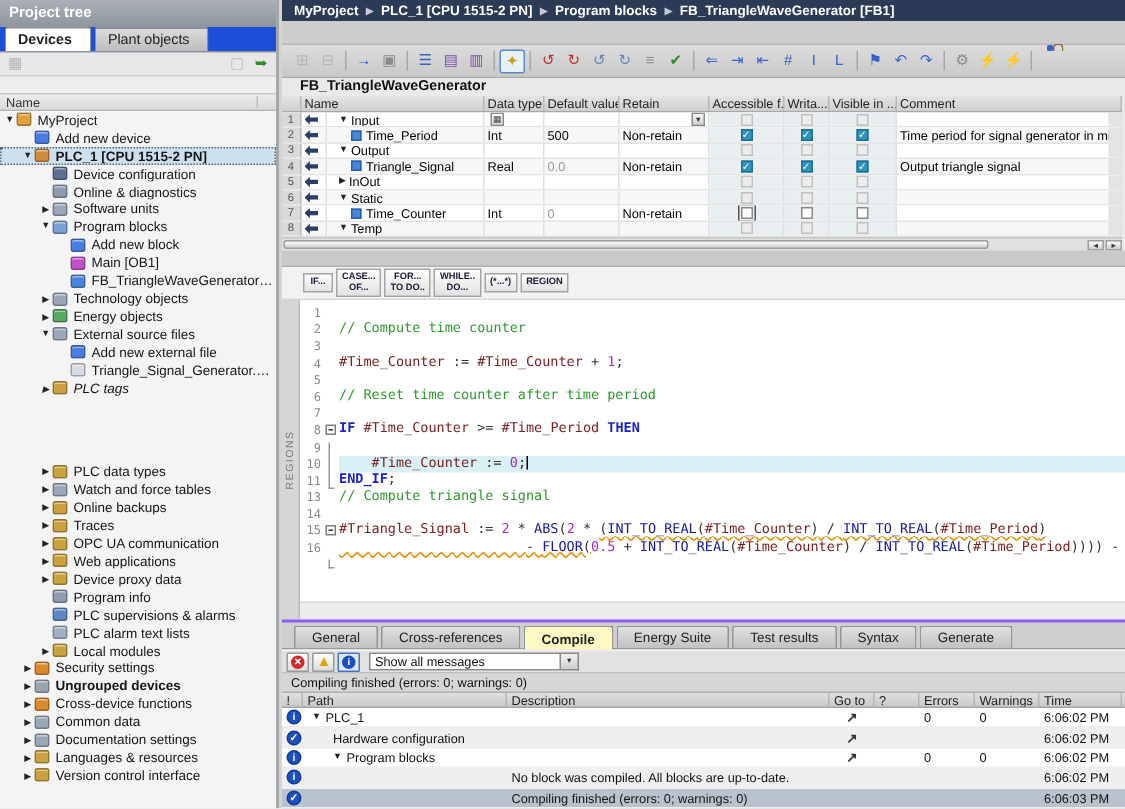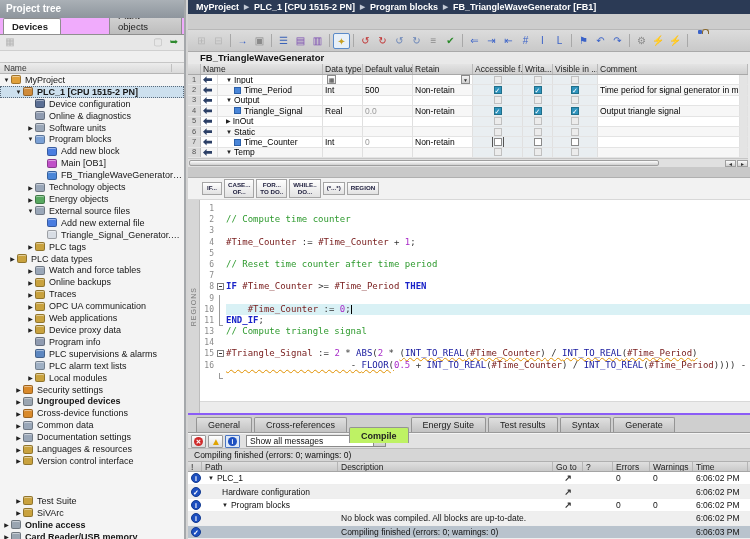--- a/index.html
+++ b/index.html
@@ -4,21 +4,21 @@
 <style>
   html,body{margin:0;padding:0;}
   #app{position:relative;width:750px;height:539px;background:#d4d4d4;overflow:hidden;
        font-family:"Liberation Sans",sans-serif;-webkit-font-smoothing:antialiased;}
   *{box-sizing:border-box;}
 
   
   .left-panel{position:absolute;left:0;top:0;width:186px;height:539px;background:#f0f0f0;border-right:2px solid #a5a8ab;}
   .lp-header{height:18px;background:linear-gradient(#aab0b6,#8e959d);color:#fff;font-weight:bold;font-size:10px;line-height:18px;padding-left:6px;position:relative;}
   .lp-hicon{position:absolute;top:2px;color:#e8ecf0;font-size:9px;width:12px;text-align:center;}
-  .lp-tabs{height:17px;background:#f0abfc;display:flex;align-items:flex-end;padding-left:3px;border-bottom:1px solid #8f8f8f;gap:46px;}
+  .lp-tabs{height:17px;background:#1d4ed8;display:flex;align-items:flex-end;padding-left:3px;border-bottom:1px solid #8f8f8f;}
   .lp-tab{font-size:9.5px;padding:2px 12px 2px 8px;background:linear-gradient(#dcdcdc,#bdbdbd);border:1px solid #8f8f8f;border-bottom:none;margin-right:2px;color:#222;border-radius:2px 2px 0 0;}
   .lp-tab.active{background:#fff;font-weight:bold;}
   .lp-toolbar{height:16px;background:#e7e7e7;border-bottom:1px solid #cfcfcf;position:relative;}
   .lp-ticon{position:absolute;top:1px;font-size:10px;width:14px;text-align:center;}
   .lp-gap{height:11px;background:#efefef;}
   .lp-colhead{height:12px;background:linear-gradient(#ececec,#dadada);border-top:1px solid #c6c6c6;border-bottom:1px solid #b5b5b5;font-size:8.5px;line-height:11px;padding-left:4px;color:#333;position:relative;}
   .lp-colhead .sep{position:absolute;right:12px;top:1px;bottom:1px;width:1px;background:#c0c0c0;}
   .tree{position:absolute;top:74px;left:0;right:0;bottom:0;background:#f4f4f4;overflow:hidden;}
   .tree-row{height:11.92px;display:flex;align-items:center;font-size:9px;color:#161616;white-space:nowrap;overflow:hidden;}
   .tree-row.sel{background:#cde0ee;outline:1px dotted #5a6a7a;outline-offset:-1px;}
@@ -91,21 +91,21 @@
   .tk.pl{color:#333;}
   .tk.u{text-decoration:underline wavy #e09000 1px;text-underline-offset:1px;}
   .caret{display:inline-block;width:0;height:9px;border-left:1px solid #000;vertical-align:middle;}
   .blk{position:absolute;border-left:1px solid #9a9a9a;border-bottom:1px solid #9a9a9a;width:4px;}
   .code-bottom{position:absolute;left:12px;right:0;bottom:0;height:12px;background:#ececec;border-top:1px solid #d8d8d8;}
 
   
   .inspector{position:absolute;top:413px;left:0;right:0;bottom:0;background:#cfcfcf;border-top:2px solid #8b5cf6;}
   .insp-tabs{height:18px;display:flex;align-items:flex-end;padding-left:8px;border-bottom:1px solid #9a9a9a;}
   .insp-tab{font-size:9px;padding:2px 11px;background:linear-gradient(#e0e0e0,#c2c2c2);border:1px solid #949494;margin-right:2px;border-bottom:none;border-radius:2px 2px 0 0;color:#222;}
-  .insp-tab.active{background:#bef264;font-weight:bold;position:relative;top:11px;padding-top:3px;}
+  .insp-tab.active{background:#fef9c3;font-weight:bold;position:relative;top:1px;padding-top:3px;}
   .insp-filter{height:16px;background:#e2e2e2;border-top:1px solid #f4f4f4;border-bottom:1px solid #bdbdbd;display:flex;align-items:center;padding-left:3px;}
   .fb{width:15px;height:13px;border:1px solid #9a9a9a;background:linear-gradient(#fff,#dcdcdc);margin-right:2px;display:flex;align-items:center;justify-content:center;border-radius:1px;}
   .fb.pressed{border-color:#4a74c0;background:#dfe9f6;}
   .fg{width:9px;height:9px;border-radius:50%;color:#fff;font-size:6.5px;line-height:9px;text-align:center;font-weight:bold;}
   .fg.error{background:#cf2a2a;}
   .fg.info{background:#1d4fc0;}
   .fg.warning{background:none;color:#e0a400;border-radius:0;font-size:10px;line-height:9px;}
   .dd{width:128px;height:12px;background:#fff;border:1px solid #8a8a8a;font-size:8.5px;padding-left:3px;display:flex;align-items:center;margin-left:4px;color:#111;}
   .dd-btn{width:12px;height:12px;background:linear-gradient(#f4f4f4,#cdcdcd);border:1px solid #8a8a8a;border-left:none;font-size:5px;text-align:center;line-height:11px;color:#333;}
   .insp-status{height:12px;font-size:8.5px;line-height:12px;padding-left:6px;color:#111;background:#d6d6d6;}
@@ -143,20 +143,25 @@
     <div class="lp-colhead">
       <span>Name</span>
       <span class="sep"></span>
     </div>
     <div class="tree" id="tree">
         <div class="tree-row" style="padding-left: 2px;">
           <span class="texp">▼</span>
           <span class="ticon" style="background: rgb(224, 160, 58);"></span>
           <span class="tlabel">MyProject</span>
         </div>
+        <div class="tree-row" style="padding-left: 14px;">
+          <span class="texp"></span>
+          <span class="ticon" style="background: rgb(74, 125, 224);"></span>
+          <span class="tlabel">Add new device</span>
+        </div>
         <div class="tree-row sel b" style="padding-left: 14px;">
           <span class="texp">▼</span>
           <span class="ticon" style="background: rgb(207, 139, 58);"></span>
           <span class="tlabel">PLC_1 [CPU 1515-2 PN]</span>
         </div>
         <div class="tree-row" style="padding-left: 26px;">
           <span class="texp"></span>
           <span class="ticon" style="background: rgb(91, 111, 148);"></span>
           <span class="tlabel">Device configuration</span>
         </div>
@@ -208,26 +213,26 @@
         <div class="tree-row" style="padding-left: 38px;">
           <span class="texp"></span>
           <span class="ticon" style="background: rgb(74, 125, 224);"></span>
           <span class="tlabel">Add new external file</span>
         </div>
         <div class="tree-row" style="padding-left: 38px;">
           <span class="texp"></span>
           <span class="ticon" style="background: rgb(216, 221, 228);"></span>
           <span class="tlabel">Triangle_Signal_Generator.SCL</span>
         </div>
-        <div class="tree-row" style="padding-left: 26px;">
+        <div class="tree-row" style="padding-left: 26px; font-style: italic;">
           <span class="texp">▶</span>
           <span class="ticon" style="background: rgb(201, 162, 62);"></span>
           <span class="tlabel">PLC tags</span>
         </div>
-        <div class="tree-row" style="padding-left: 8px;">
+        <div class="tree-row" style="padding-left: 26px; margin-top: 44px;">
           <span class="texp">▶</span>
           <span class="ticon" style="background: rgb(201, 162, 62);"></span>
           <span class="tlabel">PLC data types</span>
         </div>
         <div class="tree-row" style="padding-left: 26px;">
           <span class="texp">▶</span>
           <span class="ticon" style="background: rgb(154, 167, 184);"></span>
           <span class="tlabel">Watch and force tables</span>
         </div>
         <div class="tree-row" style="padding-left: 26px;">

